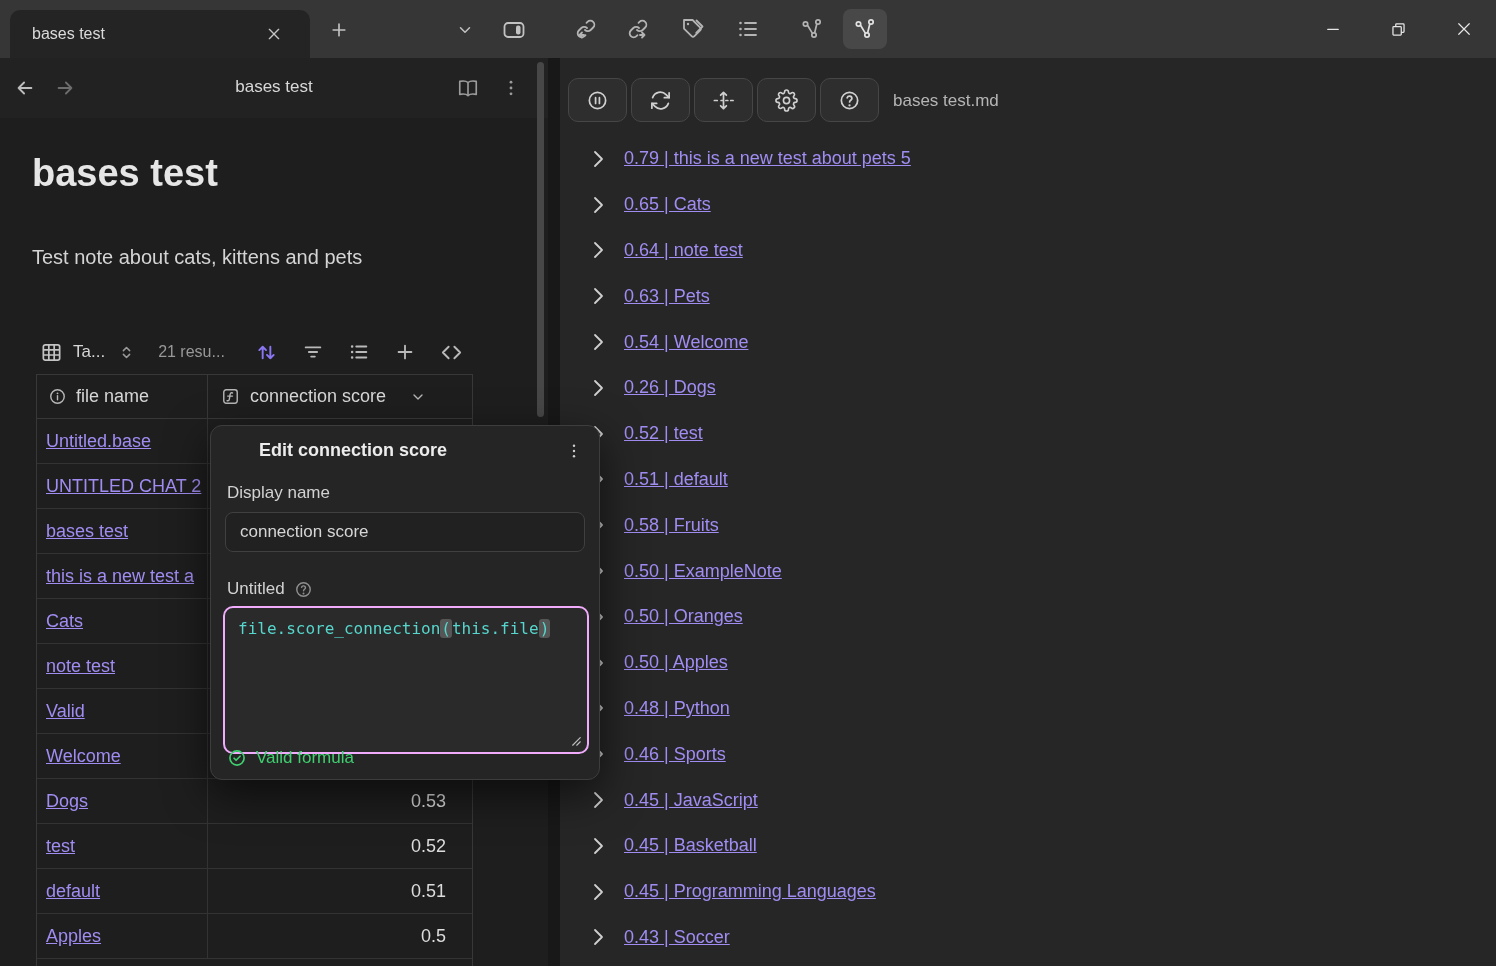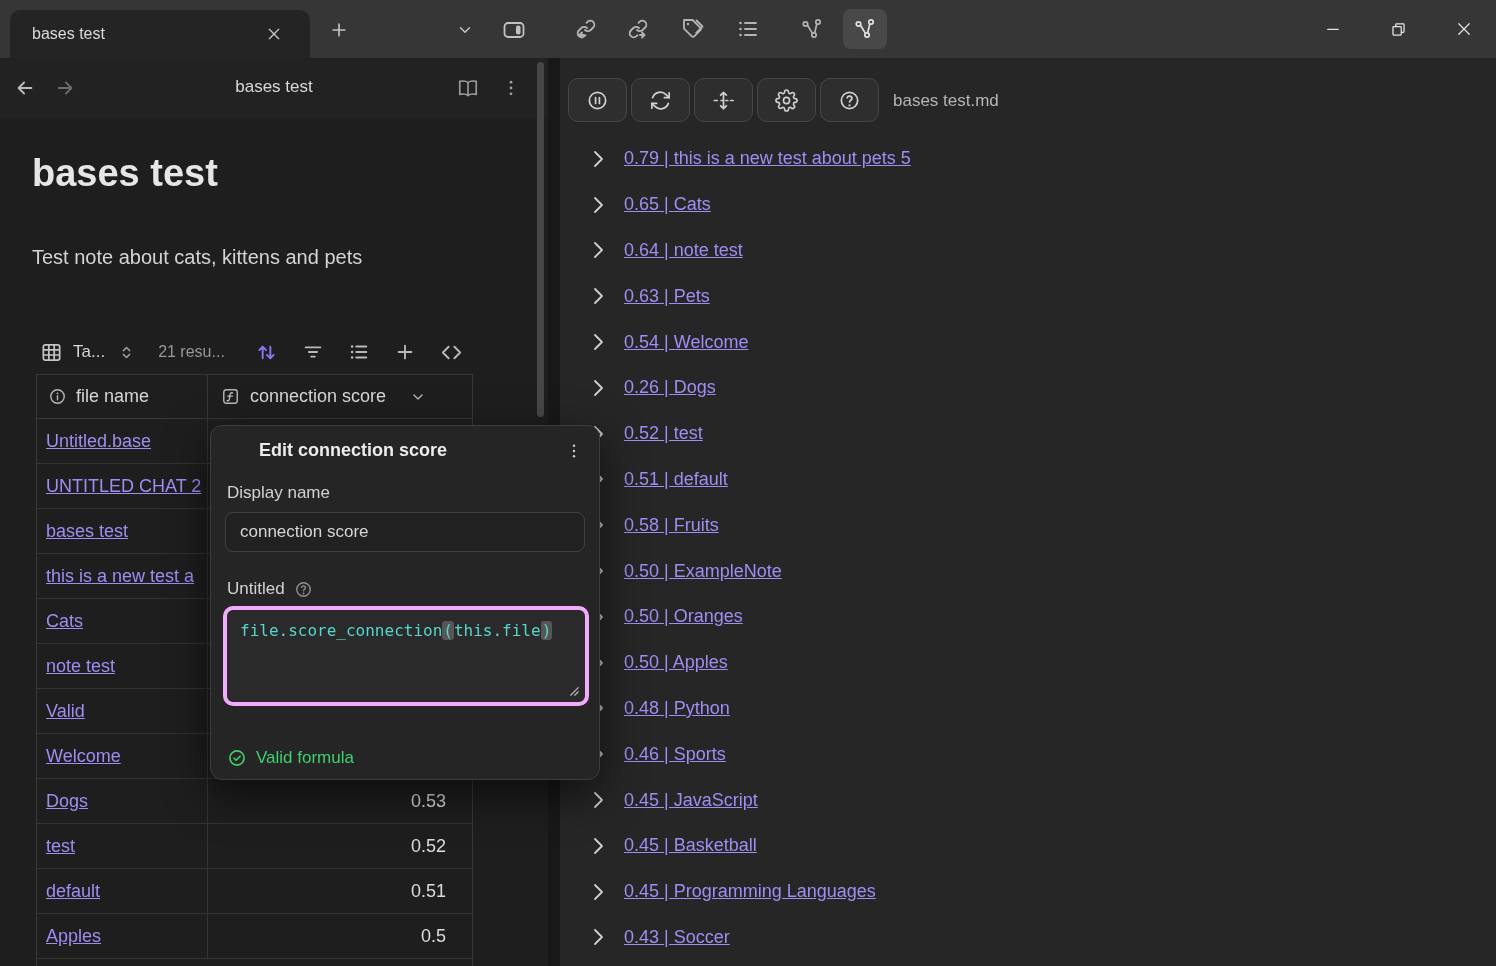--- a/index.html
+++ b/index.html
@@ -67,22 +67,22 @@
   .popup { position:absolute; left:210px; top:425px; width:390px; height:355px; background:#252525;
            border:1px solid #3d3d3d; border-radius:12px; box-shadow:0 14px 44px rgba(0,0,0,.6); z-index:50; }
   .pp-title { position:absolute; left:16px; top:14px; font-size:18px; font-weight:700; color:#ececec;margin-left:32px; }
   .pp-dots { position:absolute; right:12px; top:12px; width:26px; height:26px; display:flex; align-items:center; justify-content:center; color:#cfcfcf; cursor:pointer; }
   .pp-label { position:absolute; left:16px; font-size:17px; color:#d2d2d2; }
   .pp-name-input { position:absolute; left:14px; top:86px; width:360px; height:40px; background:#212121;
                    border:1px solid #404040; border-radius:8px; color:#d6d6d6; font-size:17px; padding:0 14px;
                    font-family:"Liberation Sans", sans-serif; }
   .pp-formula-row { position:absolute; left:16px; top:153px; display:flex; align-items:center; gap:9px; }
   .pp-help { color:#8f8f8f; }
-  .pp-textarea { position:absolute; left:12px; top:180px; width:366px; height:100px; background:#2a2a2a;
-                 border:4px solid #f0abfc; border-radius:10px; }
+  .pp-textarea { position:absolute; left:12px; top:180px; width:366px; height:148px; background:#2a2a2a;
+                 border:2px solid #f0abfc; border-radius:10px; }
   .pp-code { font-family:"DejaVu Sans Mono", monospace; font-size:16px; color:var(--formula); padding:11px 13px; white-space:pre; }
   .pp-code .paren { background:#565656; border-radius:3px; padding:0 1px; }
   .pp-resize { position:absolute; right:5px; bottom:5px; color:#bdbdbd; }
   .pp-status { position:absolute; left:16px; top:322px; display:flex; align-items:center; gap:9px;
                color:var(--valid); font-size:17px; }
 </style>
 </head>
 <body>
 
 <div class="app" style="--accent: #8a76f2; --link: #a18cf2; --formula: #56d6cc; --valid: #3fcf6f;">

